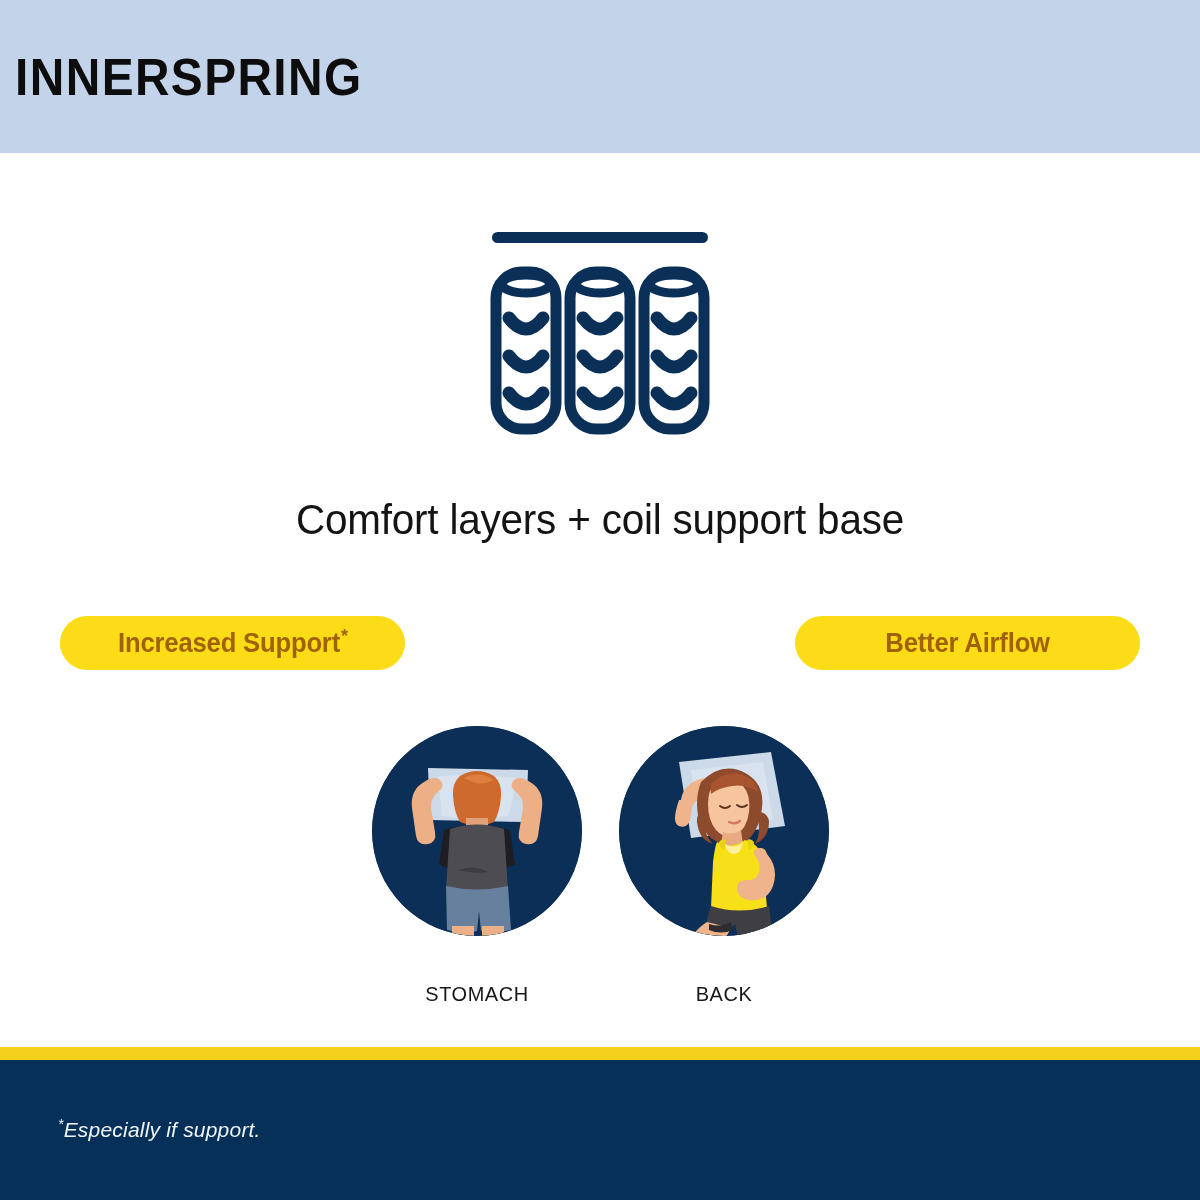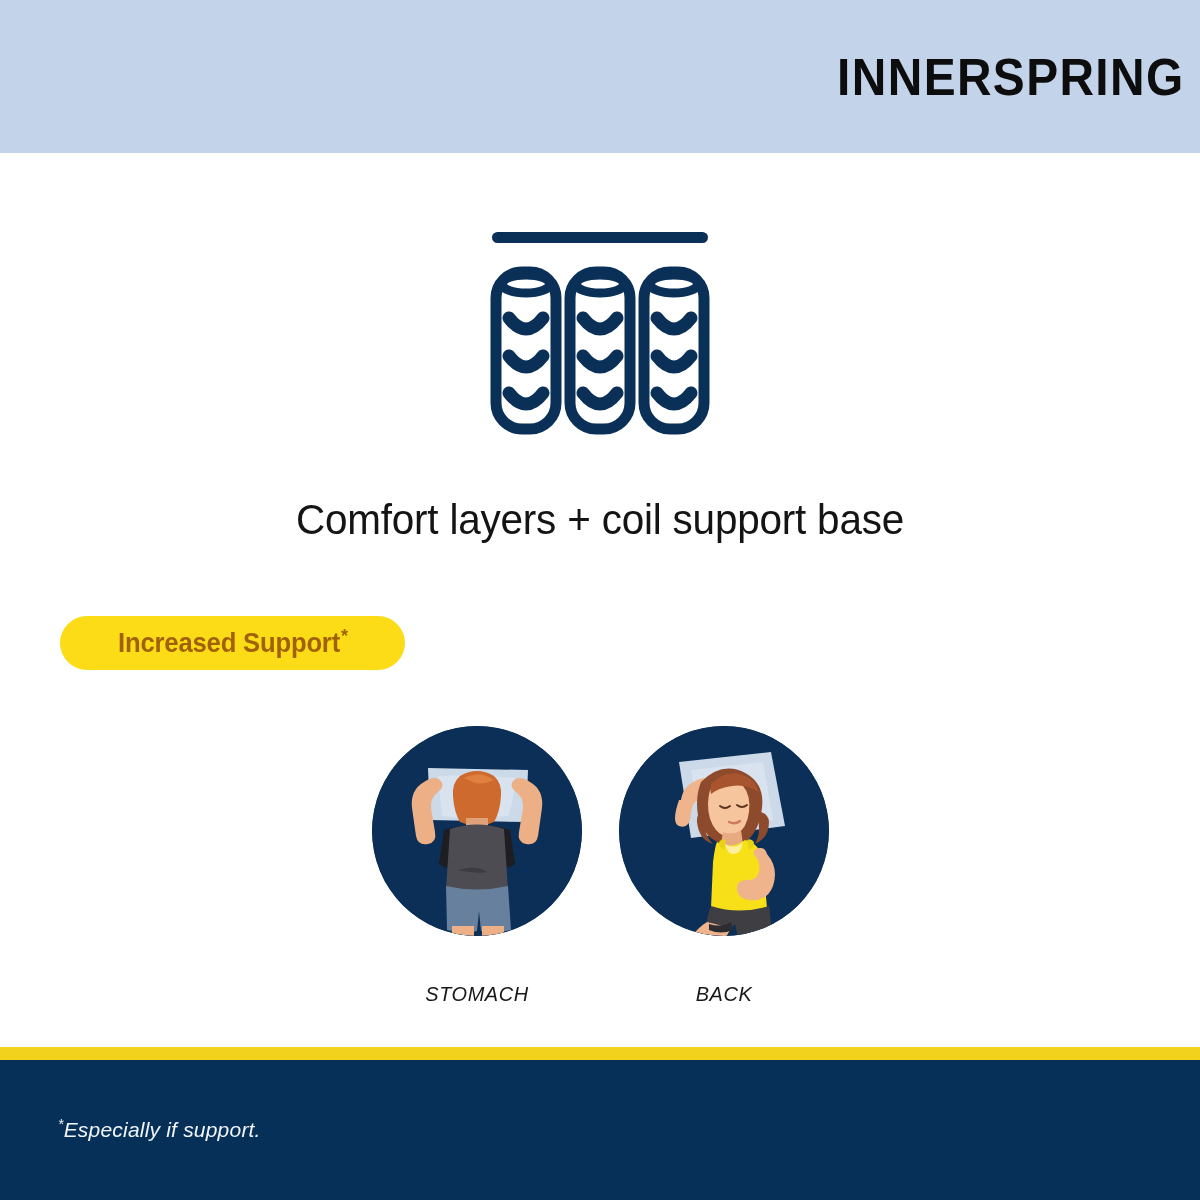--- a/index.html
+++ b/index.html
@@ -22,21 +22,21 @@
 
   
   .header {
     position: absolute;
     left: 0; top: 0;
     width: 1200px;
     height: 153px;
     background: #c3d3ea;
     display: flex;
     align-items: center;
-    justify-content: flex-end;
+    justify-content: flex-start;
   }
   .header-title {
     font-family: "Liberation Sans", sans-serif;
     font-size: 52px;
     font-weight: bold;
     letter-spacing: 1.5px;
     color: #0d0d0d;
     transform: scaleX(0.92);
   }
 
@@ -99,21 +99,21 @@
 
   
   .sleepers {
     position: absolute;
     left: 0; top: 726px;
     width: 1200px;
     display: flex;
     justify-content: center;
     gap: 37px;
   }
-  .sleeper { width: 210px; font-style: italic; }
+  .sleeper { width: 210px; }
   .sleeper-circle {
     position: relative;
     width: 210px;
     height: 210px;
     border-radius: 50%;
     background: #0b2f56;
     overflow: hidden;
   }
   .sleeper-label {
     margin-top: 46px;
@@ -197,20 +197,25 @@
       </g>
     </svg>
   </div>
 
   <div class="subtitle">Comfort layers + coil support base</div>
 
   <div class="pill-row">
     <div class="pill">
       <span class="pill-label">
         <span>Increased Support</span><span class="pill-star">*</span>
+      </span>
+    </div>
+    <div class="pill">
+      <span class="pill-label">
+        <span>Better Airflow</span>
       </span>
     </div>
   </div>
 
   <div class="sleepers">
 
     <div class="sleeper">
       <div class="sleeper-circle">
         <svg width="210" height="210" viewBox="0 0 210 210">
           <defs>

